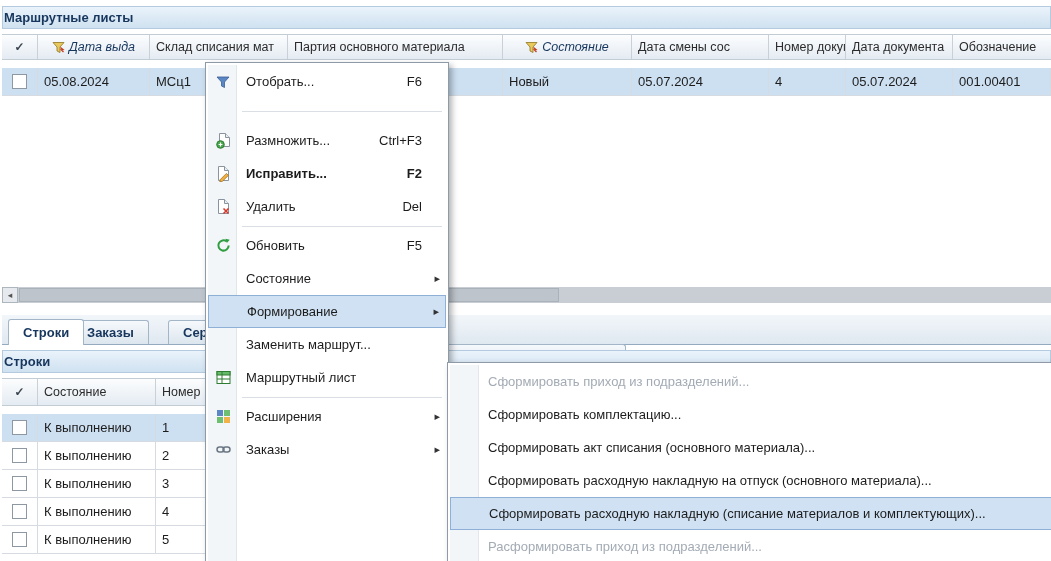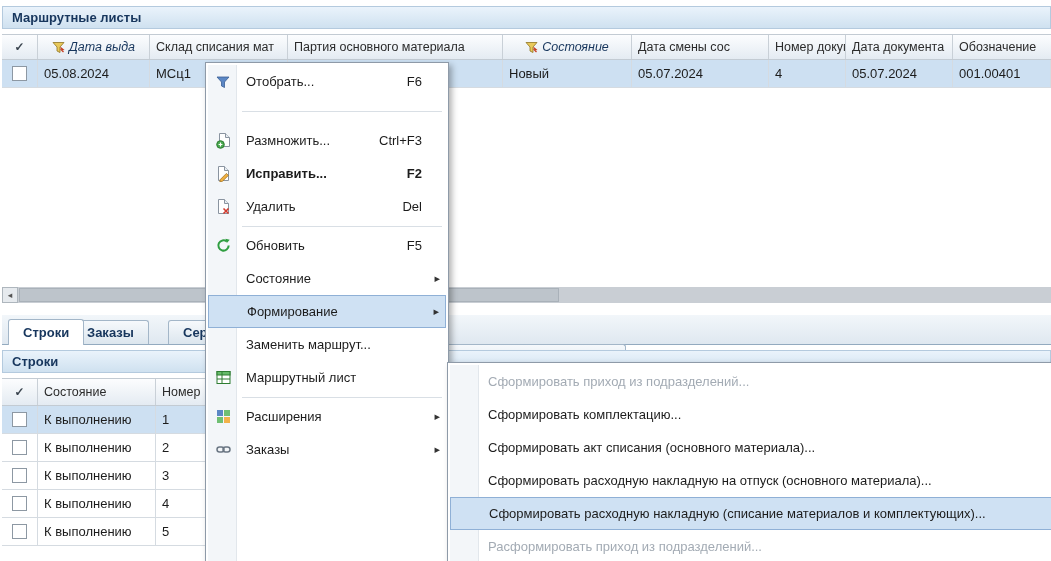--- a/index.html
+++ b/index.html
@@ -2,21 +2,21 @@
 <html><head>
 <meta charset="utf-8">
 <style>
   html,body{margin:0;padding:0;background:#fff;}
   .screen{position:relative;width:1051px;height:561px;overflow:hidden;background:#fff;
           font-family:"Liberation Sans",sans-serif;font-size:13px;color:#1c1c1c;}
 
   
   .panel-header{position:absolute;left:2px;right:0;height:21px;
     background:linear-gradient(#eaf3fb,#cfe1f0);border:1px solid #b4cade;
-    display:flex;align-items:center;padding-left:9px;font-weight:bold;color:#17365d;text-align:center;}
+    display:flex;align-items:center;padding-left:1px;font-weight:bold;color:#17365d;text-align:center;}
   .top-header{top:6px;}
   .strings-header{top:350px;}
 
   
   .grid-header{position:absolute;display:flex;height:26px;left:2px;
     border-top:1px solid #c3cbd3;border-bottom:1px solid #c3cbd3;
     background:linear-gradient(#fcfdfe,#e4ebf2);box-sizing:border-box;}
   .top-grid-header{top:34px;right:0;}
   .bottom-grid-header{top:378px;width:305px;height:28px;}
 
@@ -27,21 +27,21 @@
   .fsort{margin-right:4px;display:flex;align-items:center;}
   .chk-glyph{font-size:12px;font-weight:bold;color:#3a444e;}
 
   .w-check{width:36px;justify-content:center;}
   .w-c1{width:112px;} .w-c2{width:138px;} .w-c3{width:215px;} .w-c4{width:129px;}
   .w-c5{width:137px;} .w-c6{width:77px;} .w-c7{width:107px;} .w-c8{flex:1;border-right:none;}
   .w-bcheck{width:36px;justify-content:center;} .w-bstate{width:118px;} .w-bnum{width:151px;}
 
   
   .grid-row{position:absolute;display:flex;height:28px;left:2px;
-    border-bottom:1px solid #d5dbe1;background:#fff;box-sizing:border-box;}
+    border-bottom:1px solid #d5dbe1;background:#fff;box-sizing:border-box;margin-top:8px;}
   .top-grid-row{top:60px;right:0;}
   .b-row{width:305px;}
   .sel{background:#cde0f2;}
   .grid-row .cell{border-right:1px solid #d5dbe1;height:100%;}
   .checkbox{width:13px;height:13px;background:#fff;border:1px solid #8d98a3;display:inline-block;}
 
   
   .hscroll{position:absolute;top:287px;left:2px;right:0;height:16px;background:#c9ced4;}
   .hscroll-btn{position:absolute;left:0;top:0;width:16px;height:16px;background:#e6eaee;
     border:1px solid #aeb6bd;box-sizing:border-box;display:flex;align-items:center;

